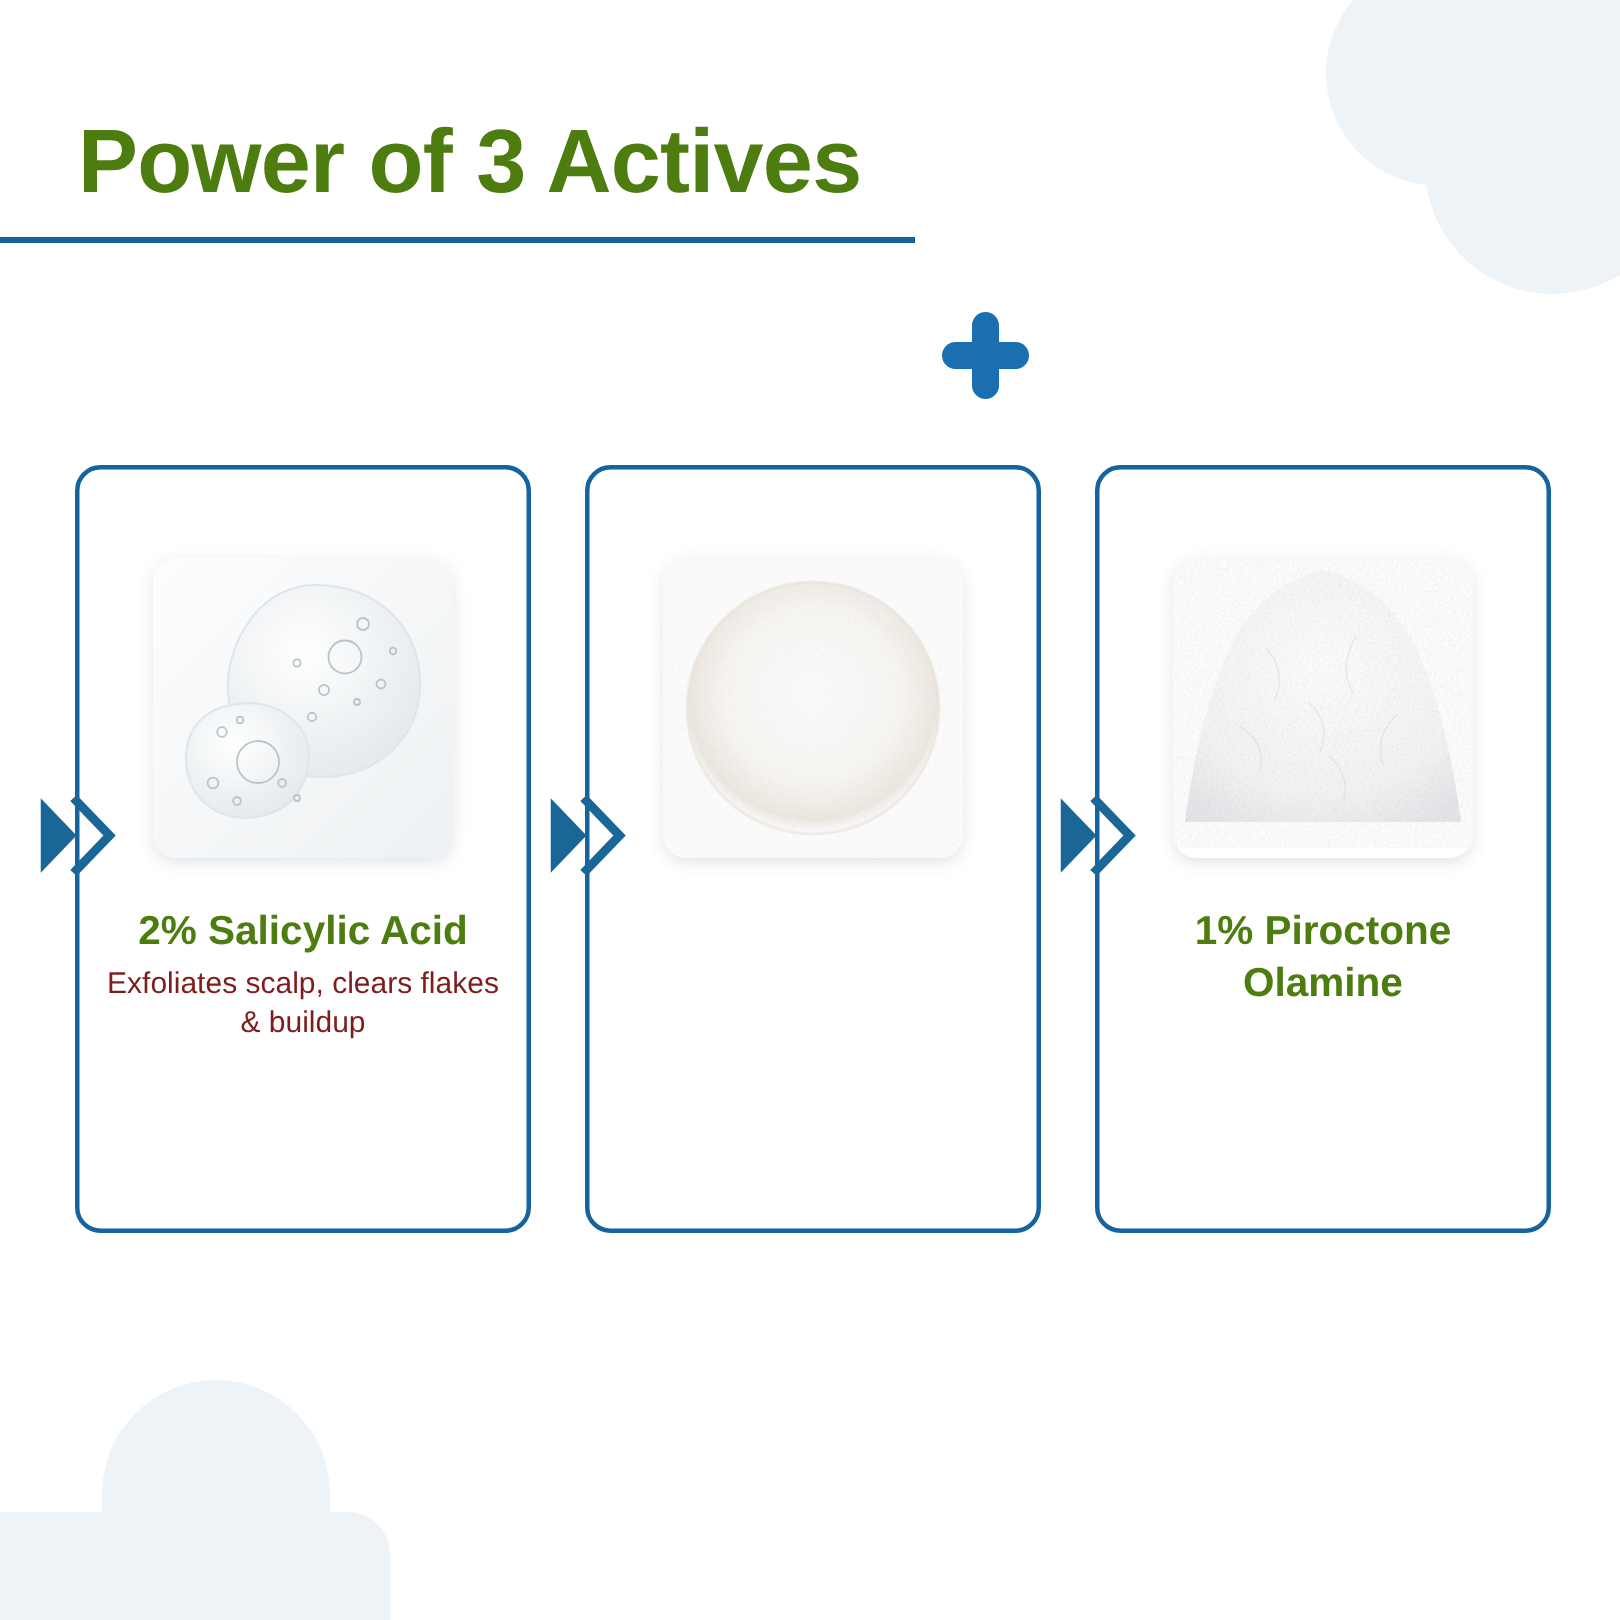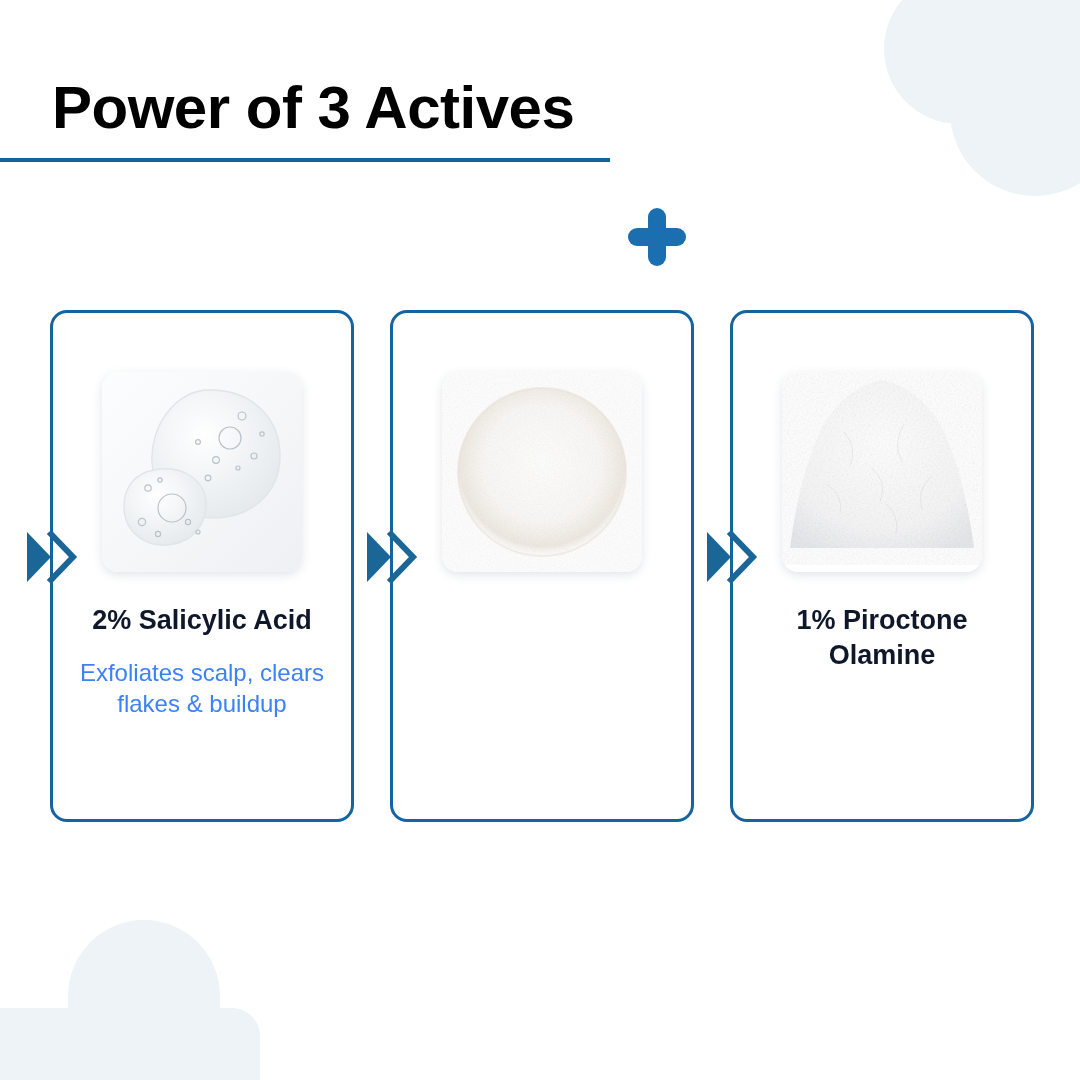--- a/index.html
+++ b/index.html
@@ -18,21 +18,21 @@
   .cloud-tr-c{top:-60px;right:-60px;width:190px;height:150px;border-radius:0 0 0 40px;}
 
   .cloud-bl-bump{left:68px;bottom:0px;width:152px;height:160px;border-radius:76px 76px 0 0;}
   .cloud-bl-band{left:-40px;bottom:0px;width:300px;height:72px;border-radius:0 28px 0 0;}
 
   
   .header{position:absolute;left:0;top:76px;width:1080px;height:120px;}
   .title{
     position:absolute;left:52px;top:0px;
     font-size:60px;font-weight:700;letter-spacing:-0.5px;
-    color:#000000;line-height:1.08;white-space:nowrap;
+    color:#4d7c0f;line-height:1.08;white-space:nowrap;
   }
   .rule{
     position:absolute;left:0px;top:82px;width:610px;height:4px;
     background:#15639f;
   }
   .plus-icon{position:absolute;left:626px;top:130px;width:62px;height:62px;}
 
   
   .cards{
     position:absolute;left:50px;top:310px;
@@ -59,27 +59,27 @@
     border-radius:16px;
     position:relative;overflow:hidden;
     box-shadow:0 3px 10px rgba(80,100,120,0.17);
     background:#ffffff;
     flex:0 0 auto;
   }
   .thumb svg{display:block;width:200px;height:200px;}
 
   .card-head{
     margin-top:31px;
-    font-size:27px;font-weight:700;color:#0f172a;
+    font-size:27px;font-weight:700;color:#4d7c0f;
     line-height:1.30;text-align:center;
     max-width:268px;
   }
   .card-body{
-    margin-top:20px;
-    font-size:24px;font-weight:400;color:#3b82f6;
+    margin-top:6px;
+    font-size:20px;font-weight:400;color:#7f1d1d;
     line-height:1.28;text-align:center;
     max-width:262px;
   }
 </style>
 </head>
 <body>
 
 <div class="stage">
 
   <div class="deco cloud-tr-c"></div>

